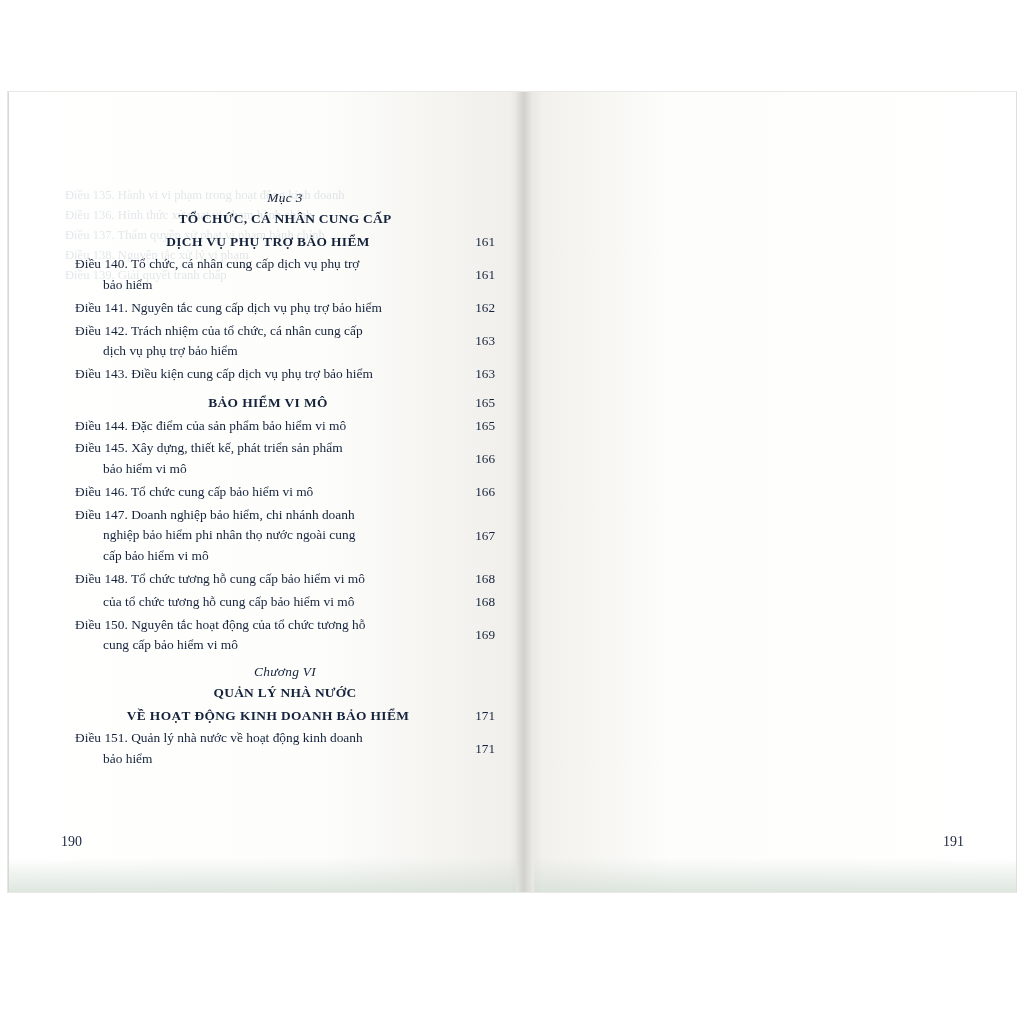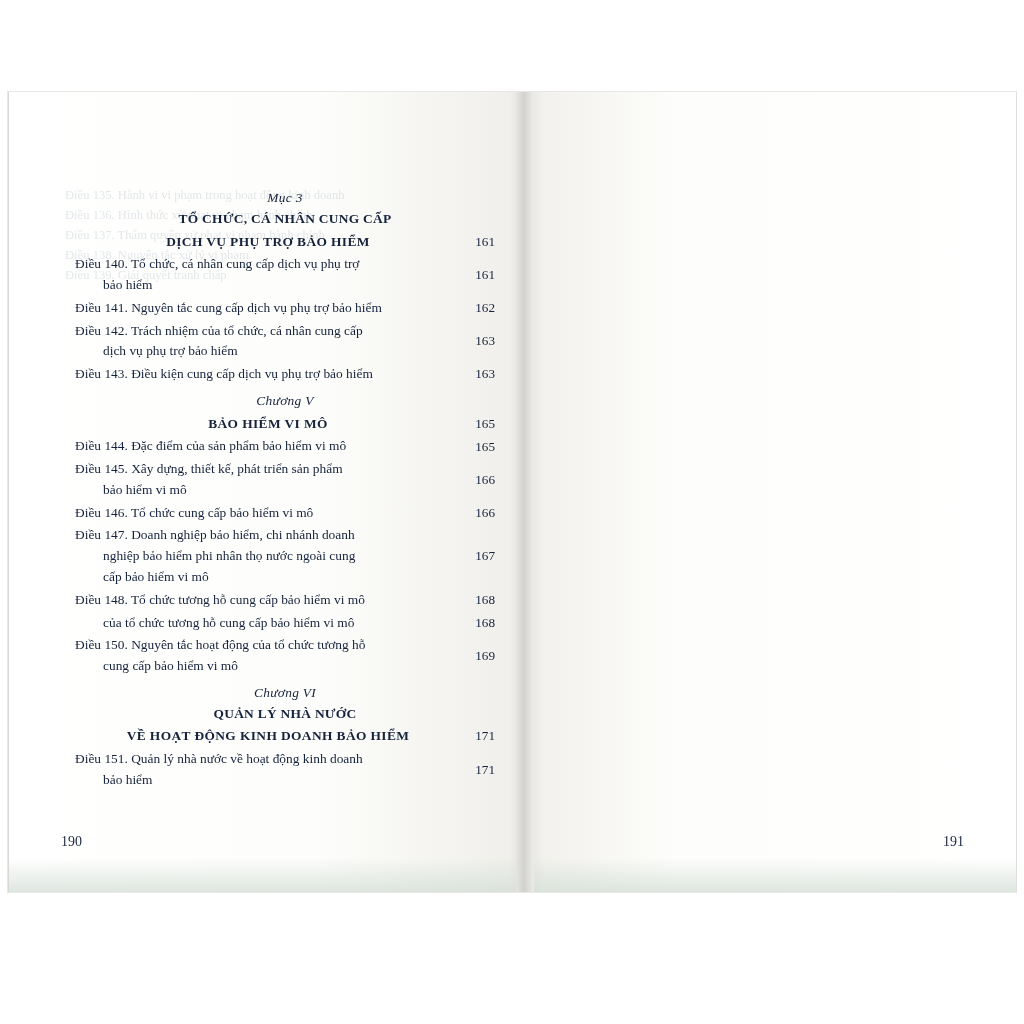--- a/index.html
+++ b/index.html
@@ -187,21 +187,20 @@
         </div>
 
         <div class="entry">
           <span class="etext">
             <span>Điều 143. Điều kiện cung cấp dịch vụ phụ trợ bảo hiểm</span>
           </span>
           <span class="pg">163</span>
         </div>
 
         <div class="spacer"></div>
-        <div class="center italic">Chương V</div>
         <div class="heading-row">
           <span class="htext">BẢO HIỂM VI MÔ</span>
           <span class="pg">165</span>
         </div>
 
         <div class="entry">
           <span class="etext">
             <span>Điều 144. Đặc điểm của sản phẩm bảo hiểm vi mô</span>
           </span>
           <span class="pg">165</span>

